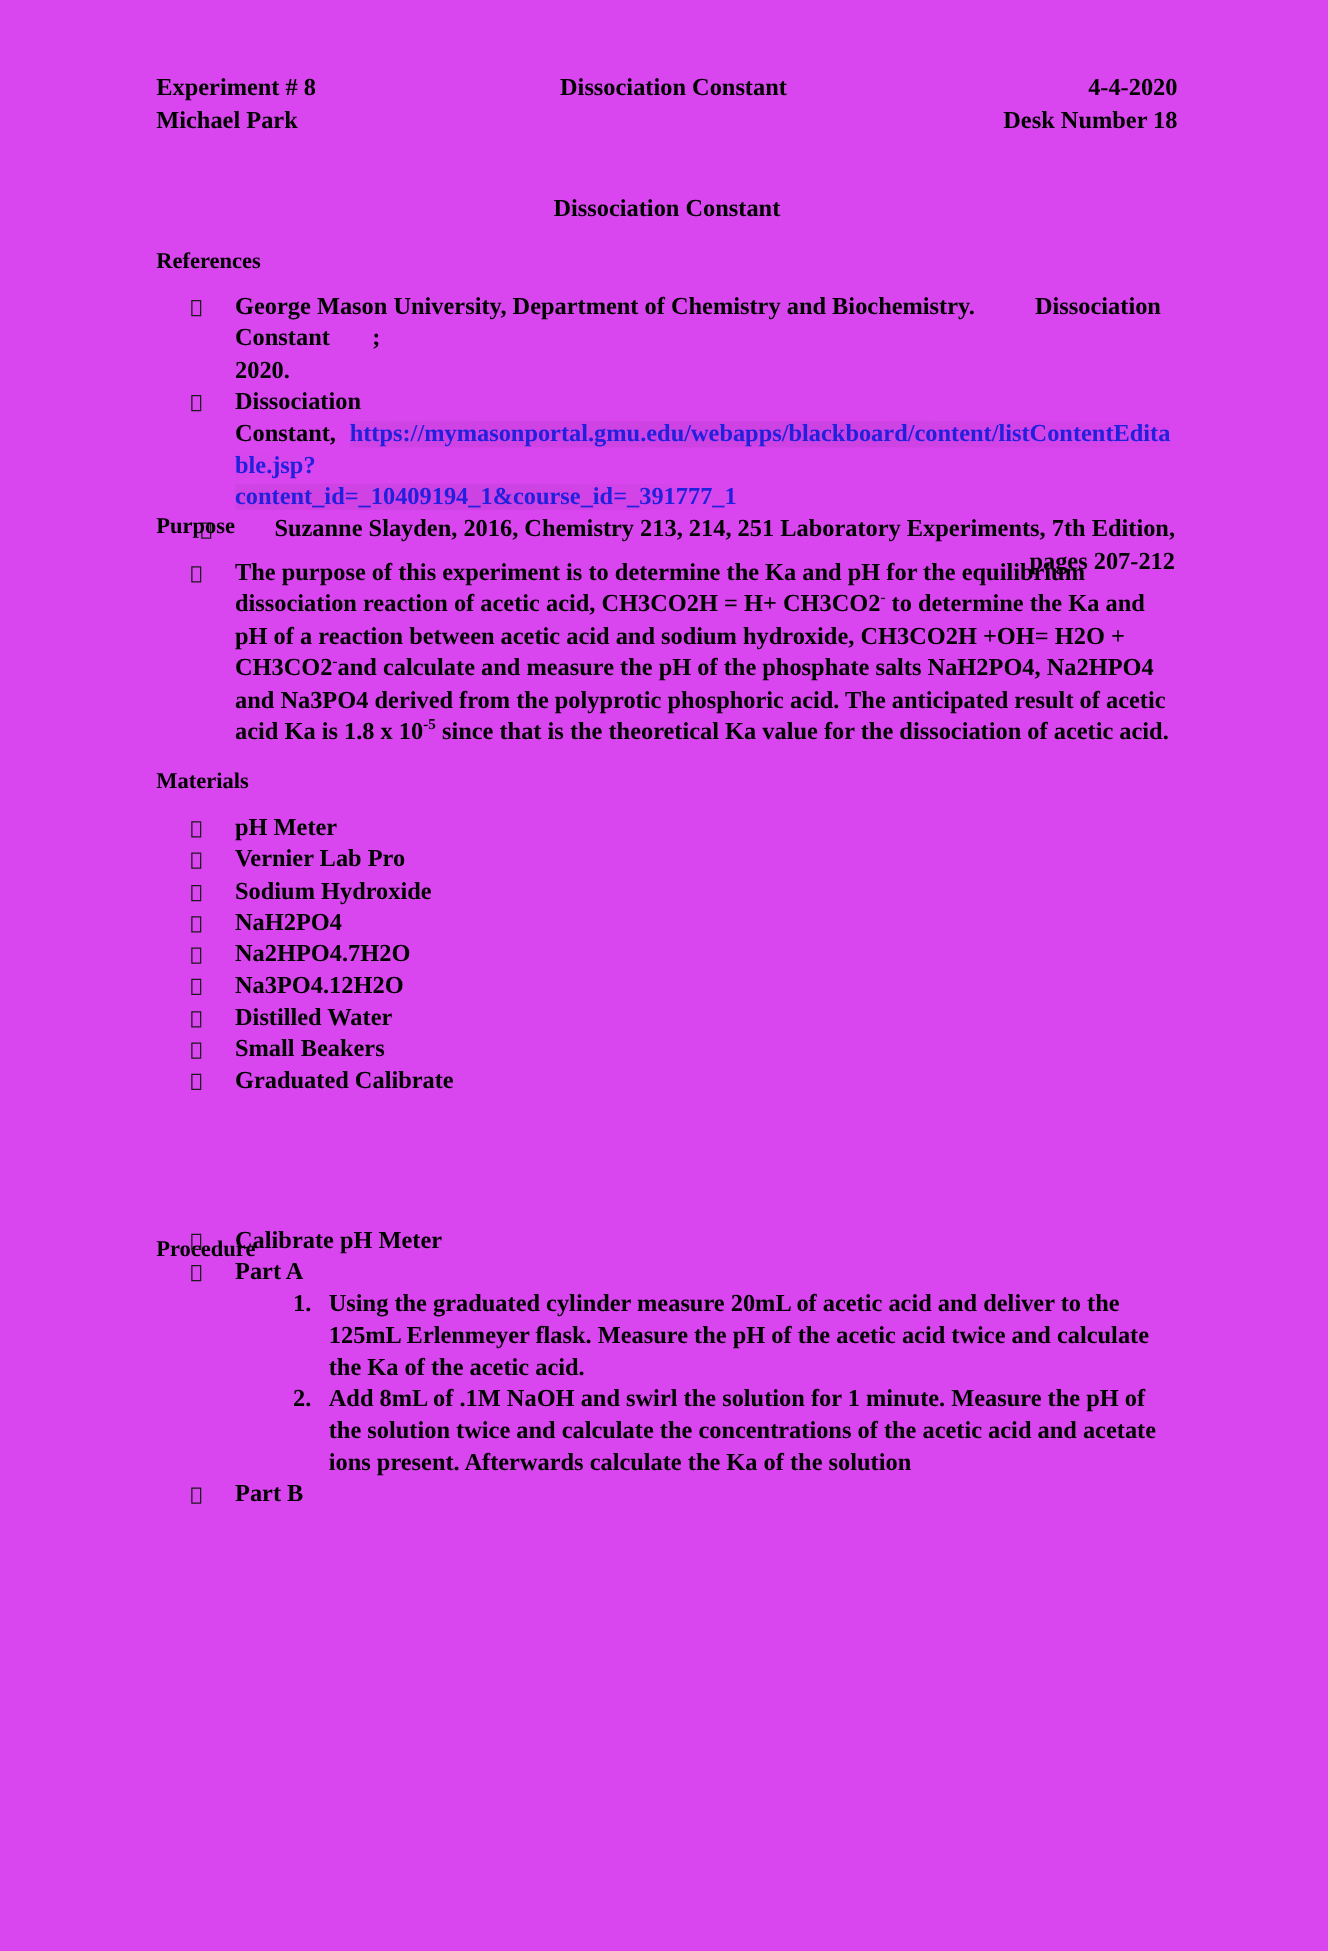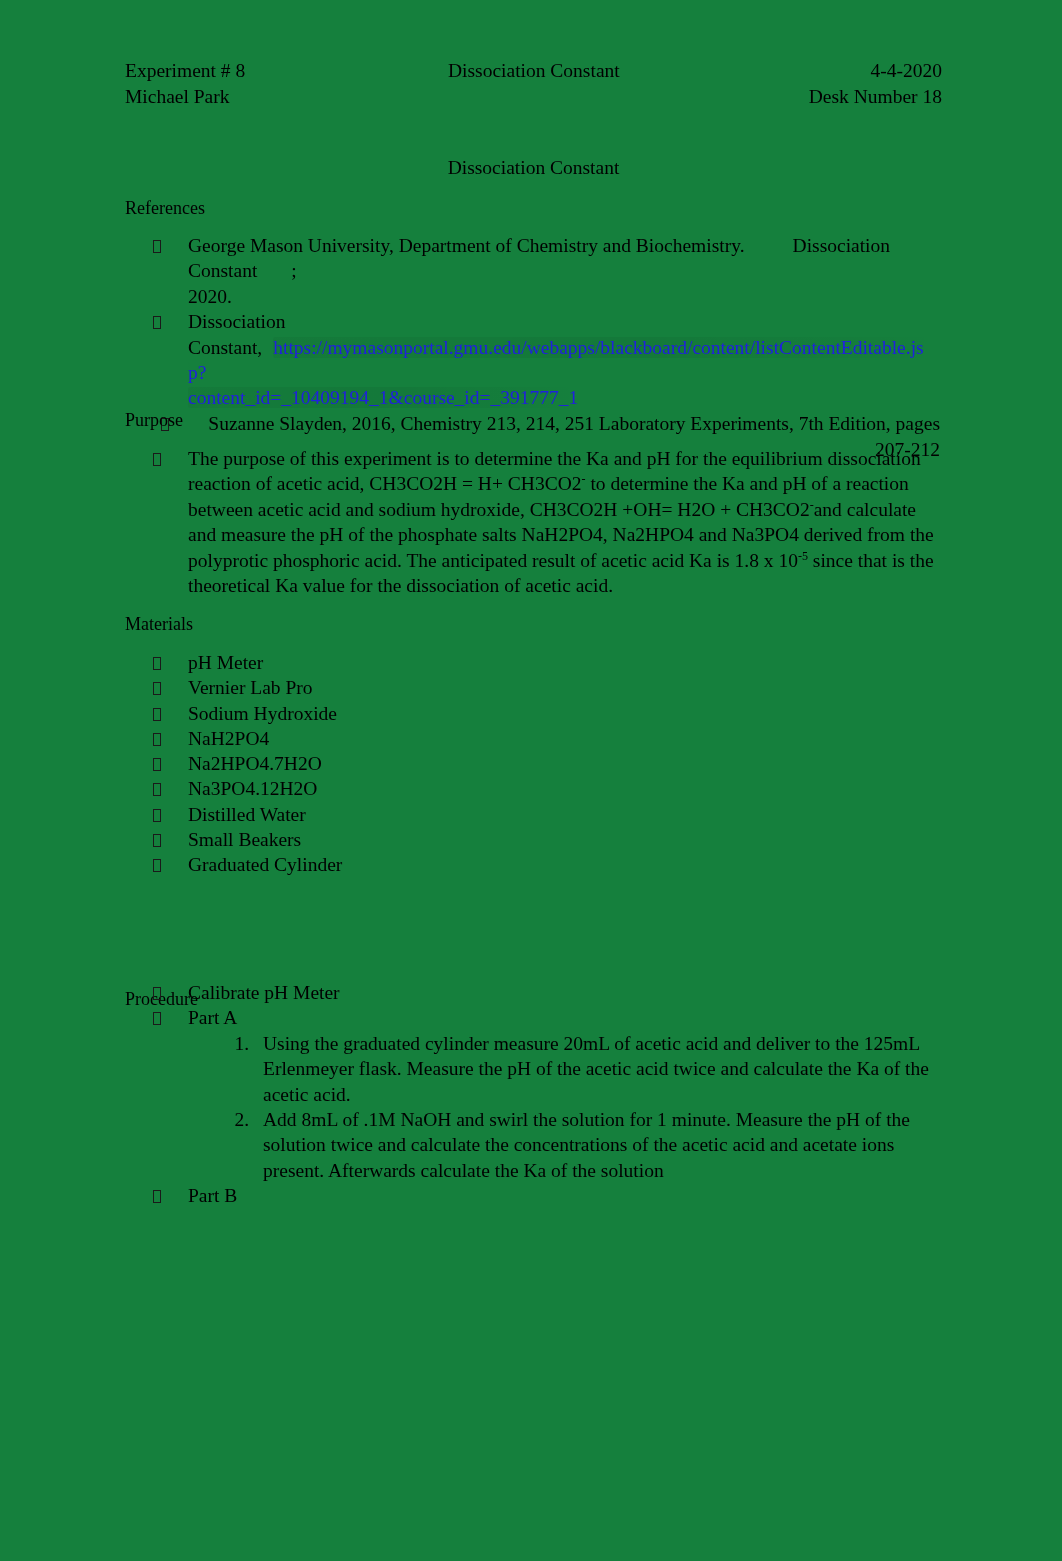--- a/index.html
+++ b/index.html
@@ -15,22 +15,23 @@
     font-family: "Liberation Serif", "DejaVu Serif", serif;
     color: #000000;
     -webkit-font-smoothing: antialiased;
   }
 
   .page {
     position: absolute;
     left: 0; top: 0;
     width: 1062px;
     height: 1561px;
-    background: #15803d;
+    background: #d946ef;
     overflow: hidden;
+    font-weight: bold;
   }
 
   
   .header {
     position: absolute;
     left: 125px;
     top: 58px;
     width: 817px;
     font-size: 19.5px;
     line-height: 25.5px;
@@ -222,21 +223,21 @@
     <div class="bitem">
       <span class="bullet"><span class="tofu"></span></span>
       <span>Distilled Water</span>
     </div>
     <div class="bitem">
       <span class="bullet"><span class="tofu"></span></span>
       <span>Small Beakers</span>
     </div>
     <div class="bitem">
       <span class="bullet"><span class="tofu"></span></span>
-      <span>Graduated Cylinder</span>
+      <span>Graduated Calibrate</span>
     </div>
   </div>
 
   <div class="heading" style="top:943px;margin-top:44px;">Procedure</div>
 
   <div class="blist" style="left:125px; top:980px; width:812px; line-height:25.4px;">
 
     <div class="bitem">
       <span class="bullet"><span class="tofu"></span></span>
       <span>Calibrate pH Meter</span>

